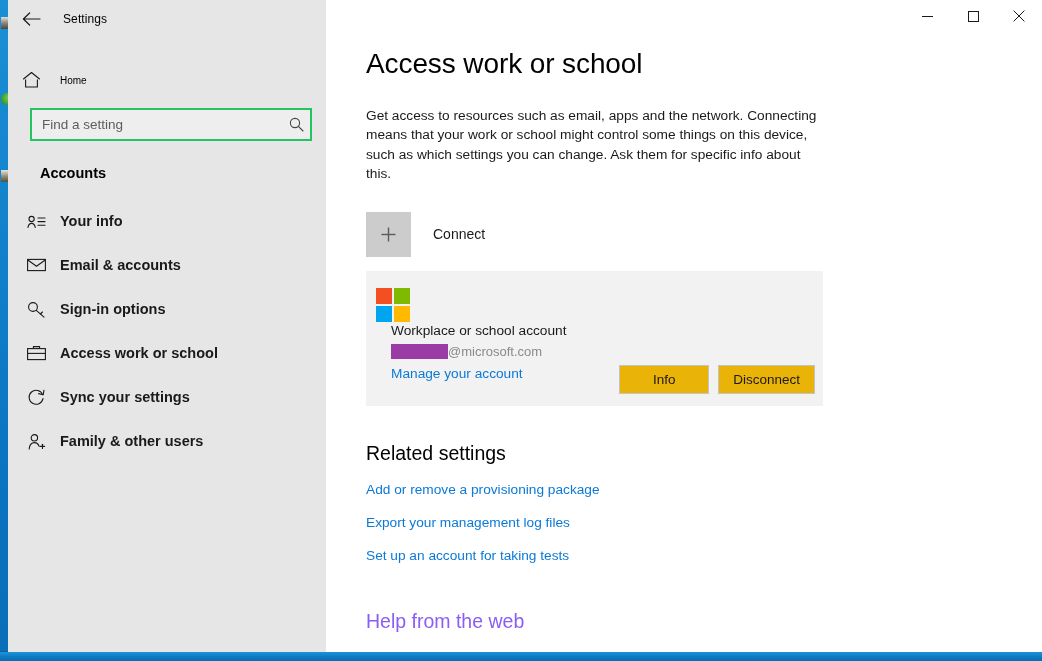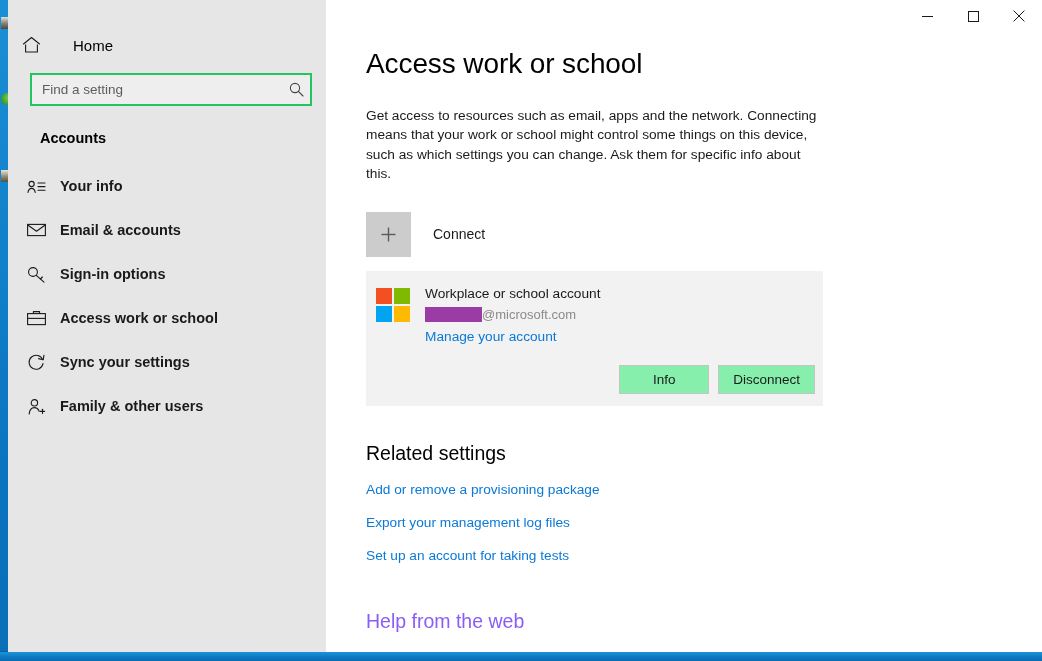--- a/index.html
+++ b/index.html
@@ -117,23 +117,23 @@
     margin-top: 25px;
     padding-left: 14px;
   }
   .home-row .ico {
     width: 30px;
     display: flex;
     align-items: center;
     justify-content: flex-start;
   }
   .home-row .lbl {
-    font-size: 15px;
+    font-size: 10px;
     color: #000;
-    margin-left: 21px;
+    margin-left: 8px;
   }
 
   .searchbox {
     position: relative;
     margin: 8px 14px 0 22px;
     height: 29px;
     background: #eeeeee;
     border: 2px solid #22c55e;
     display: flex;
     align-items: center;
@@ -235,20 +235,21 @@
     width: 457px;
     background: #f2f2f2;
     padding: 14px 0 0 0;
     position: relative;
     height: 135px;
     box-sizing: border-box;
   }
   .acct-body {
     display: flex;
     padding-left: 10px;
+    flex-direction: column;
   }
   .ms-logo {
     width: 34px;
     height: 34px;
     display: grid;
     grid-template-columns: 16px 16px;
     grid-template-rows: 16px 16px;
     gap: 2px;
     margin-top: 3px;
   }
@@ -286,21 +287,21 @@
   .card-actions {
     position: absolute;
     right: 8px;
     bottom: 12px;
     display: flex;
     gap: 9px;
   }
   .card-btn {
     min-width: 90px;
     height: 29px;
-    background: #86efac;
+    background: #eab308;
     border: 1px solid #c4c4c4;
     font-family: "Liberation Sans", sans-serif;
     font-size: 13.5px;
     color: #1a1a1a;
     padding: 0 14px;
     cursor: default;
   }
 
   .related-head {
     font-size: 19.5px;
@@ -355,20 +356,28 @@
             <line x1="0.6" y1="0.6" x2="11.4" y2="11.4" stroke="#1a1a1a" stroke-width="1"></line>
             <line x1="11.4" y1="0.6" x2="0.6" y2="11.4" stroke="#1a1a1a" stroke-width="1"></line>
           </svg>
       </div>
     </div>
 
     <div class="window-inner">
 
       <div class="nav">
 
+        <div class="nav-top">
+          <div class="back-btn">
+            <svg width="19" height="14" viewBox="0 0 19 14">
+              <path d="M7.6 1 L1.4 7 L7.6 13 M1.4 7 H18" fill="none" stroke="#1a1a1a" stroke-width="1.2" stroke-linecap="round" stroke-linejoin="round"></path>
+            </svg>
+          </div>
+          <div class="nav-title">Settings</div>
+        </div>
 
         <div class="home-row">
           <span class="ico">
             <svg width="19" height="18" viewBox="0 0 19 18">
               <path d="M1.5 8 L9.5 1.5 L17.5 8" fill="none" stroke="#1a1a1a" stroke-width="1.1" stroke-linecap="round" stroke-linejoin="round"></path>
               <path d="M3.6 8.6 V16 H15.4 V8.6" fill="none" stroke="#1a1a1a" stroke-width="1.1" stroke-linejoin="round"></path>
             </svg>
           </span>
           <span class="lbl">Home</span>
         </div>

